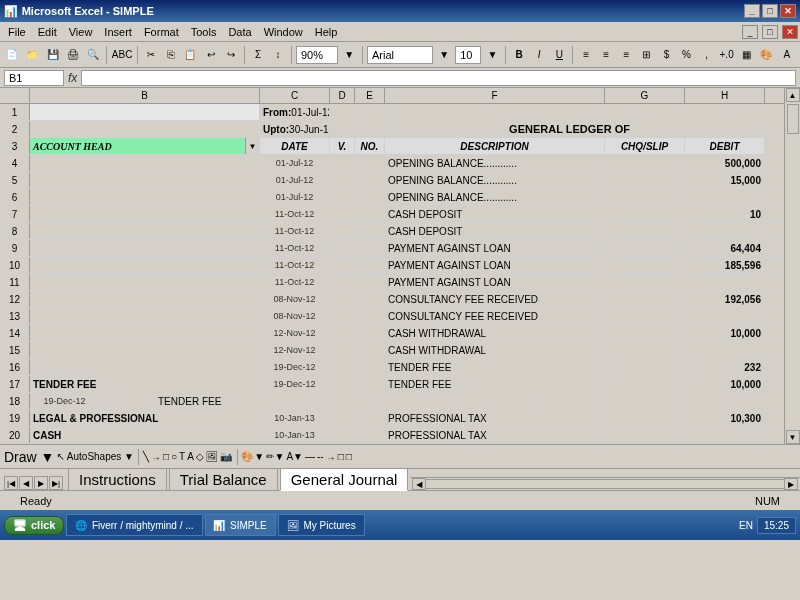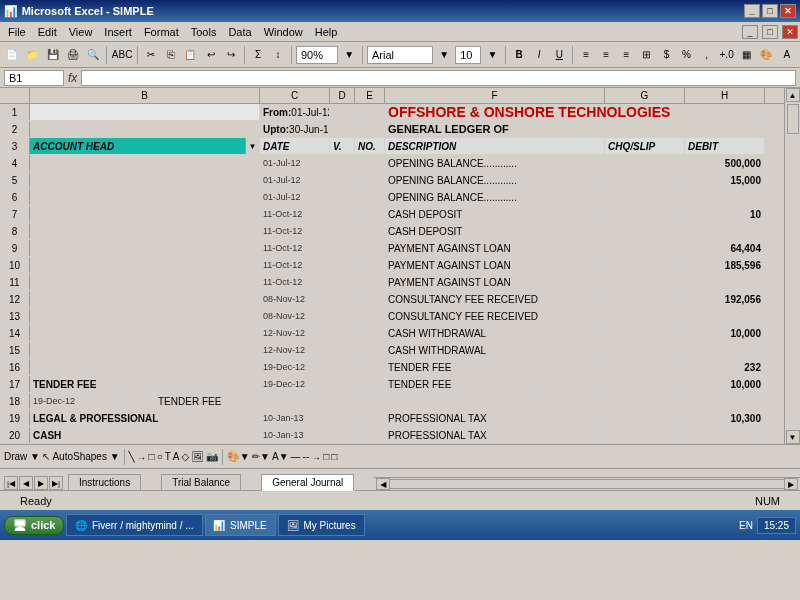--- a/index.html
+++ b/index.html
@@ -181,24 +181,24 @@
     .cell {
       border-right: 1px solid #d0d0d0;
       display: flex;
       align-items: center;
       padding: 0 3px;
       font-size: 10px;
       overflow: hidden;
       white-space: nowrap;
     }
     .cell.right { justify-content: flex-end; font-weight: bold; }
-    .cell.center { justify-content: flex-start; }
+    .cell.center { justify-content: center; }
     .cell.bold { font-weight: bold; }
     .cell.italic { font-style: italic; }
-    .cell.header-row { background: #14b8a6; font-weight: bold; font-style: italic; }
+    .cell.header-row { background: #86efac; font-weight: bold; font-style: italic; font-family: Liberation Serif, serif; }
     .cell.date-col { color: #333; }
     .cell.title-cell { font-size: 14px; font-weight: bold; }
     .cell.subtitle-cell { font-size: 11px; font-weight: bold; }
     
     
     .dropdown-cell {
       position: relative;
     }
     .dropdown-arrow {
       position: absolute;
@@ -211,23 +211,23 @@
       display: flex;
       align-items: center;
       justify-content: center;
       font-size: 8px;
     }
     .sheet-tab {
       padding: 2px 10px;
       border: 1px solid #999;
       border-bottom: none;
       background: #d4d0c8;
-      font-size: 10px;
+      font-size: 15px;
       cursor: pointer;
-      margin-right: 20px;
+      margin-right: 2px;
     }
     .sheet-tab.active {
       background: white;
       border-bottom: 1px solid white;
       margin-bottom: -1px;
       z-index: 1;
     }
     .tab-nav-btns {
       display: flex;
       align-items: center;
@@ -453,23 +453,20 @@
     </div>
 
     <div class="grid-body">
 
       <div class="grid-row">
         <div class="row-num">1</div>
         <div class="cell" style="width:230px; min-width:230px; background:#e8e8e8;"></div>
         <div class="cell" style="width:70px; min-width:70px;"><span style="font-weight:bold;">From:</span> 01-Jul-12</div>
         <div class="cell" style="width:25px; min-width:25px;"></div>
         <div class="cell" style="width:30px; min-width:30px;"></div>
-        <div class="cell title-cell" style="width:370px; min-width:370px; color:#c00000;" colspan="3">
-          <span>OFFSHORE &amp; ONSHORE TECHNOLOGIES</span>
-        </div>
       </div>
 
       <div class="grid-row">
         <div class="row-num">2</div>
         <div class="cell" style="width:230px; min-width:230px;"></div>
         <div class="cell" style="width:70px; min-width:70px;"><span style="font-weight:bold;">Upto:</span> 30-Jun-13</div>
         <div class="cell" style="width:25px; min-width:25px;"></div>
         <div class="cell" style="width:30px; min-width:30px;"></div>
         <div class="cell subtitle-cell center" style="width:370px; min-width:370px;">
           <span>GENERAL LEDGER OF</span>
@@ -668,21 +665,21 @@
 
   <div class="scrollbar-v">
     <div class="scroll-arrow">▲</div>
     <div class="scroll-thumb"></div>
     <div style="flex:1;"></div>
     <div class="scroll-arrow">▼</div>
   </div>
 </div>
 
 <div class="draw-toolbar">
-  <span style="font-size:10px;">Draw ▼</span>
+  <span style="font-size:14px;">Draw ▼</span>
   <span>↖</span>
   <span>AutoShapes ▼</span>
   <div class="draw-sep"></div>
   <span>╲</span>
   <span>→</span>
   <span>□</span>
   <span>○</span>
   <span>T</span>
   <span>A</span>
   <span>◇</span>

